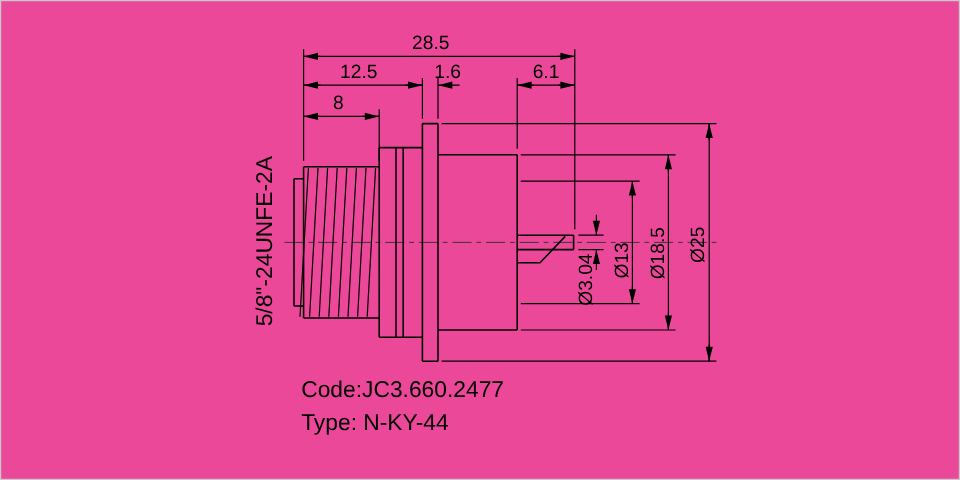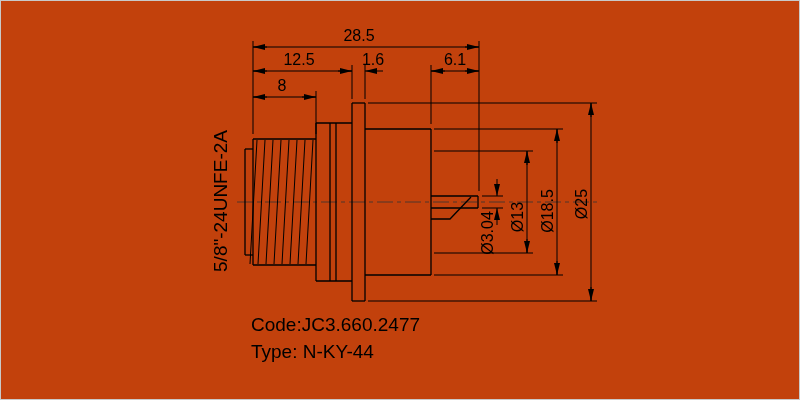--- a/index.html
+++ b/index.html
@@ -6,21 +6,21 @@
     margin: 0;
     padding: 0;
     background: #ffffff;
     font-family: "Liberation Sans", sans-serif;
   }
   .sheet {
     position: relative;
     width: 798px;
     height: 398px;
     border: 1px solid #c9c9c9;
-    background: #c2410c;
+    background: #ec4899;
     overflow: hidden;
   }
   svg text {
     fill: #000000;
     font-family: "Liberation Sans", sans-serif;
   }
   .dim-text  { font-size: 16px; }
   .spec-text { font-size: 19px; }
   .foot-text { font-size: 19px; }
   .edge   { stroke: #000; stroke-width: 1.3; fill: none; }

